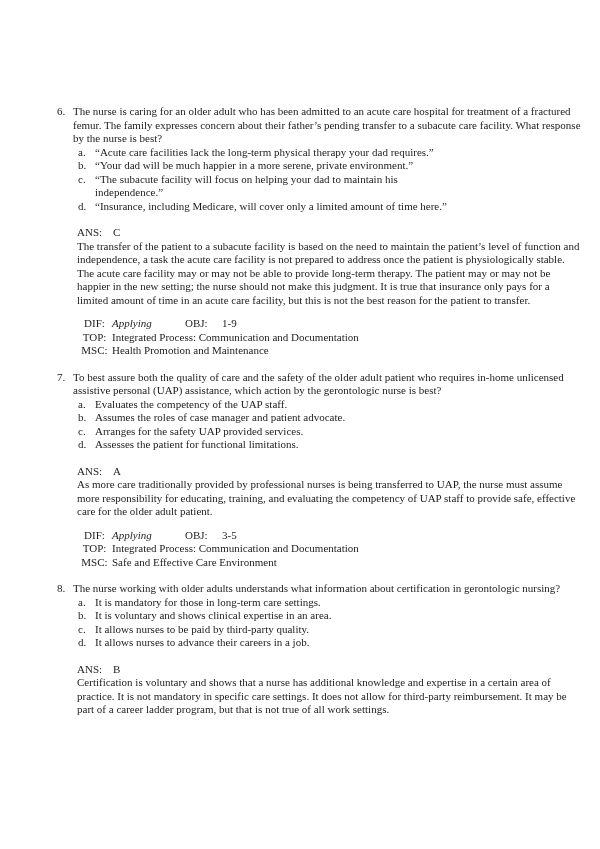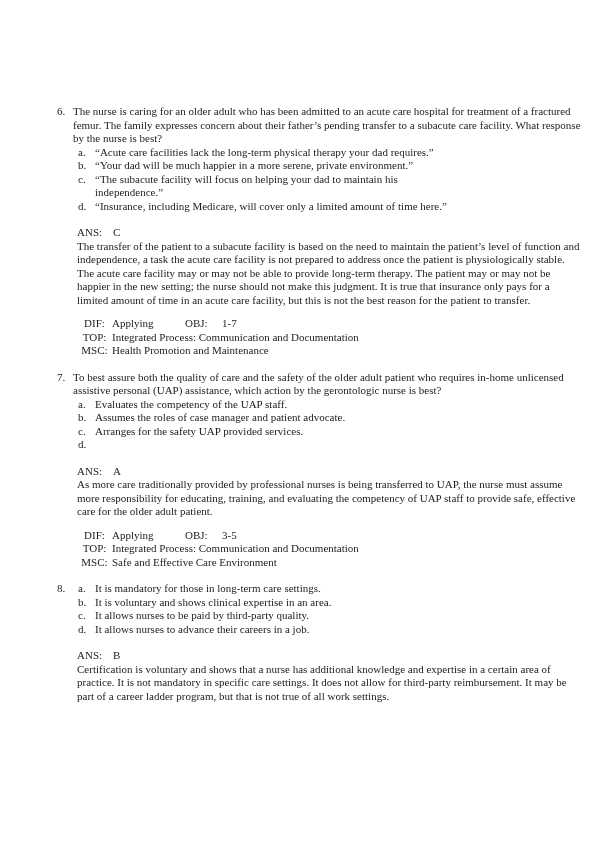--- a/index.html
+++ b/index.html
@@ -54,20 +54,21 @@
     margin-left: 4px;
   }
   .meta-label {
     display: inline-block;
     width: 35px;
     text-align: center;
   }
   .meta-value-dif {
     display: inline-block;
     width: 73px;
+    font-style: italic;
   }
   .meta-label-obj {
     display: inline-block;
     width: 37px;
   }
 </style>
 </head>
 <body>
 
 <div class="page">
@@ -96,21 +97,21 @@
         </div>
       </div>
       <div class="ans-block">
         <div class="ans-line">
           <span class="ans-label">ANS:</span><span class="ans-letter">C</span>
         </div>
         <div class="rationale">The transfer of the patient to a subacute facility is based on the need to maintain the patient’s level of function and independence, a task the acute care facility is not prepared to address once the patient is physiologically stable. The acute care facility may or may not be able to provide long-term therapy. The patient may or may not be happier in the new setting; the nurse should not make this judgment. It is true that insurance only pays for a limited amount of time in an acute care facility, but this is not the best reason for the patient to transfer.</div>
       </div>
       <div class="meta-block">
         <div class="meta-line">
-          <span class="meta-label">DIF:</span><span class="meta-value-dif">Applying</span><span class="meta-label-obj">OBJ:</span><span class="meta-value">1-7</span>
+          <span class="meta-label">DIF:</span><span class="meta-value-dif">Applying</span><span class="meta-label-obj">OBJ:</span><span class="meta-value">1-9</span>
         </div>
         <div class="meta-line">
           <span class="meta-label">TOP:</span><span class="meta-value">Integrated Process: Communication and Documentation</span>
         </div>
         <div class="meta-line">
           <span class="meta-label">MSC:</span><span class="meta-value">Health Promotion and Maintenance</span>
         </div>
       </div>
     </div>
   </section>
@@ -127,20 +128,21 @@
         <div class="option">
           <span class="opt-letter">b.</span>
           <span class="opt-text">Assumes the roles of case manager and patient advocate.</span>
         </div>
         <div class="option">
           <span class="opt-letter">c.</span>
           <span class="opt-text">Arranges for the safety UAP provided services.</span>
         </div>
         <div class="option">
           <span class="opt-letter">d.</span>
+          <span class="opt-text">Assesses the patient for functional limitations.</span>
         </div>
       </div>
       <div class="ans-block">
         <div class="ans-line">
           <span class="ans-label">ANS:</span><span class="ans-letter">A</span>
         </div>
         <div class="rationale">As more care traditionally provided by professional nurses is being transferred to UAP, the nurse must assume more responsibility for educating, training, and evaluating the competency of UAP staff to provide safe, effective care for the older adult patient.</div>
       </div>
       <div class="meta-block">
         <div class="meta-line">
@@ -152,20 +154,21 @@
         <div class="meta-line">
           <span class="meta-label">MSC:</span><span class="meta-value">Safe and Effective Care Environment</span>
         </div>
       </div>
     </div>
   </section>
 
   <section class="question">
     <span class="q-num">8.</span>
     <div class="q-body">
+      <div class="q-stem">The nurse working with older adults understands what information about certification in gerontologic nursing?</div>
       <div class="options">
         <div class="option">
           <span class="opt-letter">a.</span>
           <span class="opt-text">It is mandatory for those in long-term care settings.</span>
         </div>
         <div class="option">
           <span class="opt-letter">b.</span>
           <span class="opt-text">It is voluntary and shows clinical expertise in an area.</span>
         </div>
         <div class="option">

